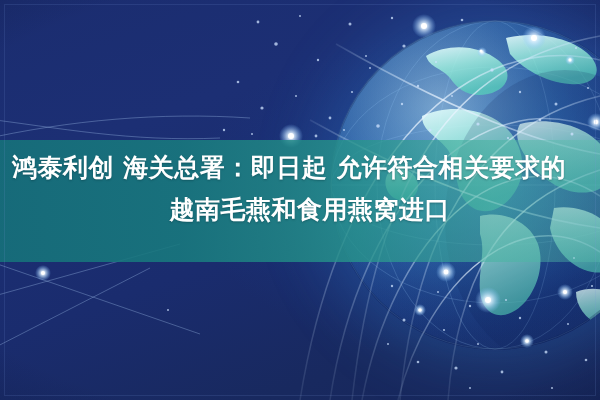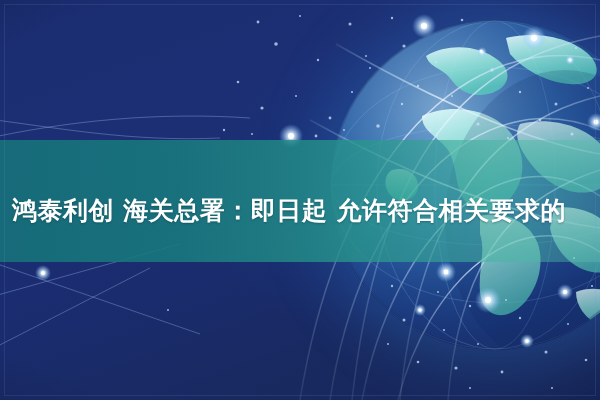--- a/index.html
+++ b/index.html
@@ -66,21 +66,21 @@
     background: linear-gradient(90deg,
       rgba(22,113,122,0.90) 0%,
       rgba(24,122,126,0.88) 30%,
       rgba(40,150,140,0.80) 60%,
       rgba(70,180,160,0.55) 82%,
       rgba(90,195,172,0.34) 100%);
   }
   .caption-text {
     position: absolute;
     left: 0;
-    top: 150px;
+    top: 128px;
     width: 600px;
     height: 122px;
     padding: 0 12px;
     box-sizing: border-box;
     display: flex;
     flex-direction: column;
     justify-content: center;
     align-items: flex-start;
   }
   .cap-line {
@@ -263,16 +263,17 @@
         <circle cx="470" cy="388" r="1"></circle>
     </g>
   </svg>
 
   <div class="bg-vignette"></div>
 
   <div class="caption-band"></div>
 
   <div class="caption-text">
     <div class="cap-line l1">鸿泰利创 海关总署：即日起 允许符合相关要求的</div>
+    <div class="cap-line l2">越南毛燕和食用燕窝进口</div>
   </div>
 
   <div class="frame-line"></div>
 </div>
 
 </body></html>

